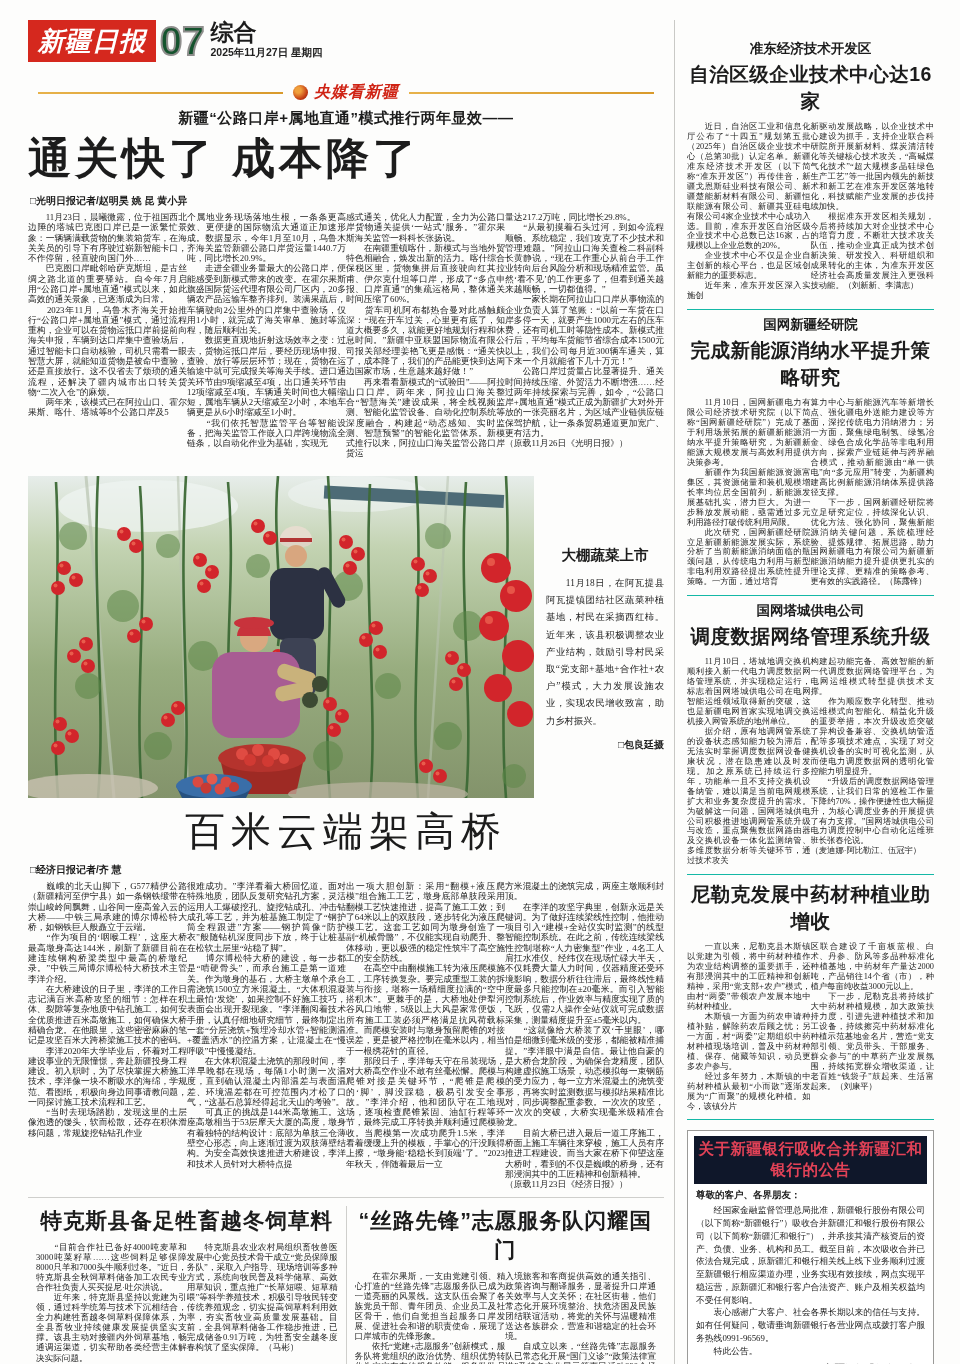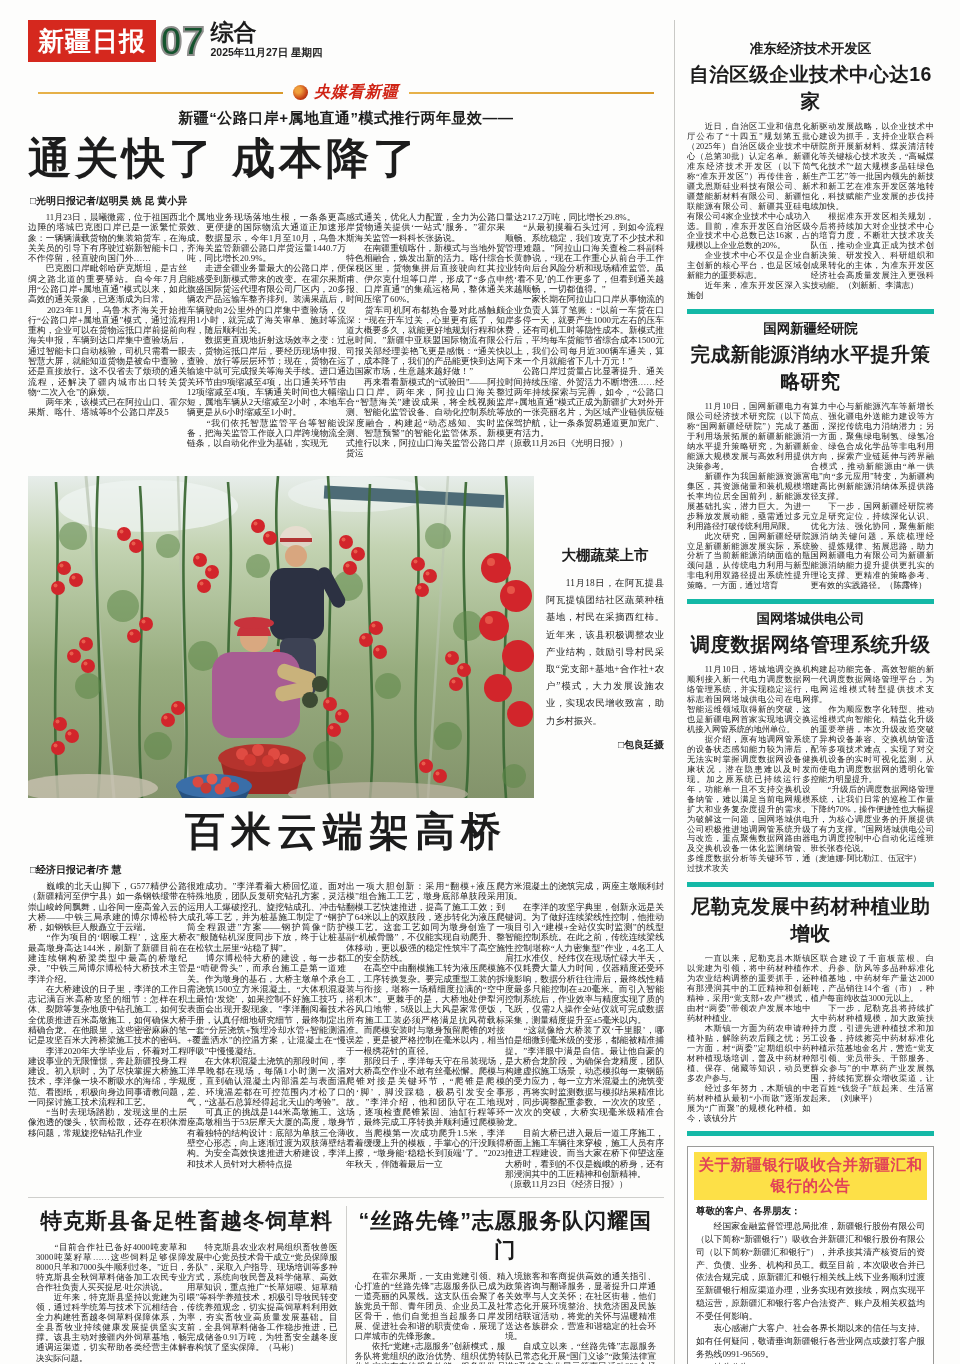--- a/index.html
+++ b/index.html
@@ -6,21 +6,21 @@
   .page{width:960px;height:1364px;margin:0 auto;background:#fdfdfc;overflow:hidden;position:relative;
         font-family:"Liberation Serif","DejaVu Serif",serif;color:#1c1c1c;}
   .inner{padding:20px 26px 0 28px;display:flex;}
   .left-zone{width:636px;flex:0 0 636px;}
   .right-zone{flex:1;margin-left:10px;padding-left:12px;border-left:1px solid #c9c9c6;padding-top:14px;}
 
   
   .masthead{display:flex;align-items:flex-start;height:54px;margin-bottom:8px;}
   .logo-box{background:#d5281e;color:#fff;width:128px;height:42px;display:flex;align-items:center;justify-content:center;
             font-family:"Liberation Serif",serif;font-weight:bold;font-size:26px;transform-origin:left top;letter-spacing:1px;
-            }
+            font-style:italic;}
   .page-no{font-family:"Liberation Sans",sans-serif;font-weight:800;font-size:40px;line-height:42px;color:#14532d;
            -webkit-text-stroke:2px #8e8e8c;margin:0 6px 0 4px;}
   .sec-col{display:flex;flex-direction:column;justify-content:flex-start;}
   .section-name{font-family:"Liberation Sans",sans-serif;font-weight:900;font-size:23px;line-height:24px;}
   .date-line{font-family:"Liberation Sans",sans-serif;font-weight:700;font-size:10.5px;color:#222;margin-top:2px;}
 
   
   .badge-row{display:flex;align-items:center;margin:4px 10px 6px 10px;}
   .badge-line{flex:1;height:2px;background:linear-gradient(90deg,#e7b24a,#d99a2b);}
   .badge-center{display:flex;align-items:center;margin:0 10px;white-space:nowrap;}
@@ -35,40 +35,40 @@
   .cols-bridge{height:308px;}
 
   
   .photo-row{display:flex;margin:8px 0 6px 0;}
   .photo-frame{width:506px;height:322px;flex:0 0 506px;overflow:hidden;}
   .caption-col{flex:1;padding:70px 0 0 12px;}
   .caption-title{font-family:"Liberation Sans",sans-serif;font-weight:900;font-size:14.5px;text-align:center;margin-bottom:10px;}
   .caption-text{font-size:9.3px;line-height:1.85;text-align:justify;white-space:pre-line;}
   .caption-credit{font-family:Liberation Mono, monospace;font-weight:700;font-size:10px;text-align:right;margin-top:8px;}
 
-  .headline-bridge{text-align:center;font-family:"Liberation Sans",sans-serif;font-weight:700;font-size:40px;letter-spacing:6px;margin:6px 0 4px 0;}
+  .headline-bridge{text-align:center;font-family:"Liberation Sans",sans-serif;font-weight:400;font-size:40px;letter-spacing:6px;margin:6px 0 4px 0;}
 
   
   .bottom-row{display:flex;border-top:1px solid #cfcfcc;margin-top:8px;padding-top:8px;}
   .bottom-art{flex:1;padding:0 8px;}
   .bottom-art + .bottom-art{border-left:1px solid #cfcfcc;}
   .headline-bottom{text-align:center;font-family:"Liberation Sans",sans-serif;font-weight:900;font-size:21.5px;letter-spacing:1px;margin:0 0 7px 0;}
   .cols-bottom{height:148px;}
   .cols-bottom .col{font-size:8.6px;}
 
   
-  .r-article{padding:6px 0 8px 0;border-bottom:5px solid #14b8a6;}
+  .r-article{padding:6px 0 8px 0;border-bottom:1px solid #14b8a6;}
   .r-article:last-of-type{border-bottom:none;}
   .kicker{text-align:center;font-family:"Liberation Sans",sans-serif;font-weight:600;font-size:13.5px;margin-bottom:3px;}
   .headline-right{text-align:center;font-family:"Liberation Sans",sans-serif;font-weight:900;font-size:19.5px;letter-spacing:.5px;margin-bottom:7px;}
   .cols-right .col{font-size:8.3px;line-height:1.2;}
 
   
   .notice-box{border:1px solid #9a9a98;margin-top:10px;padding:6px 8px 8px 8px;background:#fff;}
-  .notice-title{background:#fde047;color:#e24257;font-family:"Liberation Sans",sans-serif;font-weight:900;font-size:15.5px;
+  .notice-title{background:#0f172a;color:#e24257;font-family:"Liberation Sans",sans-serif;font-weight:900;font-size:15.5px;
                 text-align:center;padding:3px 0;margin:-1px -2px 5px -2px;letter-spacing:.5px;}
   .notice-salute{font-family:"Liberation Sans",sans-serif;font-weight:700;font-size:9.5px;margin-bottom:2px;}
   .notice-body{font-size:8.8px;line-height:1.45;text-align:justify;white-space:pre-line;}
   .notice-sign{font-family:"Liberation Sans",sans-serif;font-weight:700;font-size:10px;text-align:right;margin-top:4px;line-height:1.5;}
 </style>
 </head>
 <body>
 
 <div class="page">
   <div class="inner">

